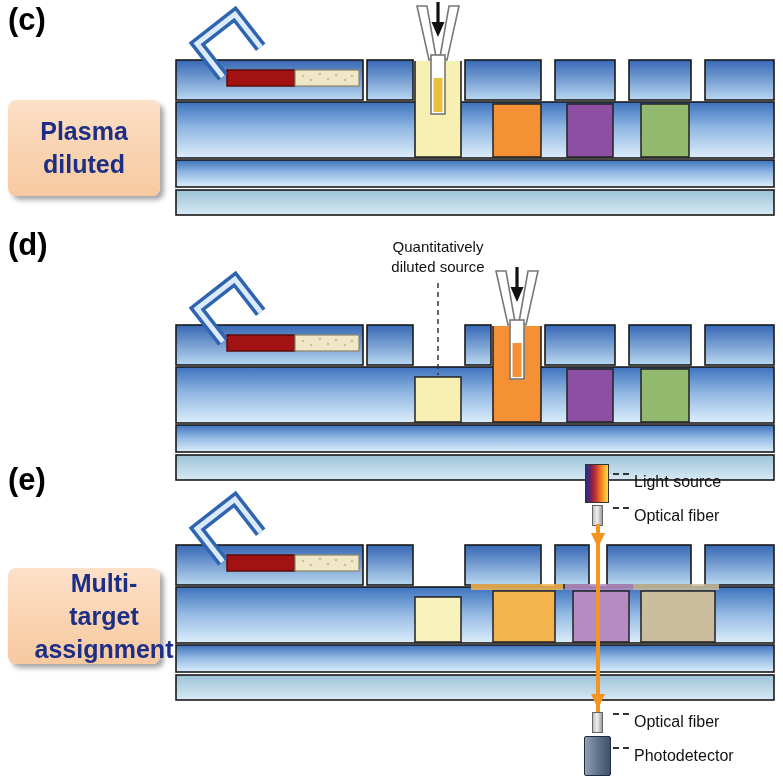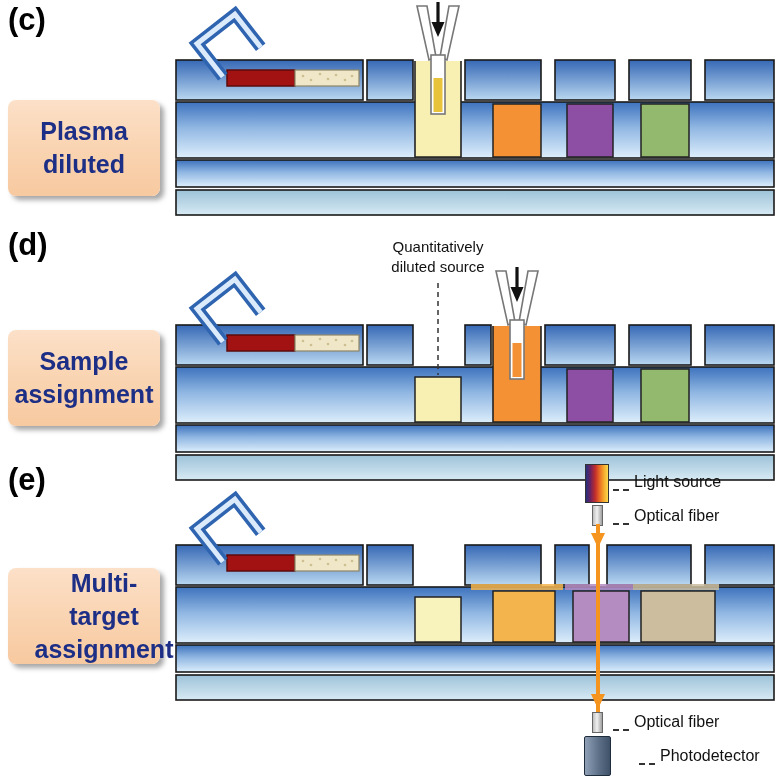--- a/index.html
+++ b/index.html
@@ -36,21 +36,21 @@
   #panel-d .chip { top:40px; }
   #panel-e .chip { top:25px; }
 
   .annotation {
     position:absolute; left:438px; top:12px; transform:translateX(-50%);
     font-size:15px; line-height:1.3; text-align:center; color:#111;
     white-space:nowrap;
   }
 
   .label-row {
-    position:absolute; display:flex; align-items:flex-end; gap:5px;
+    position:absolute; display:flex; align-items:flex-start; gap:5px;
     font-size:16px; color:#111; white-space:nowrap;
   }
   .dash { width:16px; height:0; border-top:2px dashed #333; }
 
   .device { position:absolute; }
   .light-source {
     left:585px; top:4px; width:24px; height:39px;
     background:linear-gradient(90deg,#25307e 0%,#6b2160 20%,#c22d2c 42%,#ea6c25 62%,#f5a62b 80%,#fbd94e 100%);
     border:1.5px solid #333;
   }
@@ -64,21 +64,21 @@
   .photodetector {
     left:584px; top:276px; width:27px; height:40px;
     background:linear-gradient(90deg,#8fa0b6,#5d7088 55%,#3f5269);
     border:1.5px solid #1f2c3c; border-radius:2px;
   }
   .beam-svg { position:absolute; left:585px; top:64px; }
 
   #lbl-light        { left:613px; top:13px; }
   #lbl-fiber-top    { left:613px; top:47px; }
   #lbl-fiber-bottom { left:613px; top:253px; }
-  #lbl-photo        { left:639px; top:287px; }
+  #lbl-photo        { left:613px; top:287px; }
 </style>
 </head>
 <body>
 
 <svg width="0" height="0" style="position:absolute" aria-hidden="true">
   <defs>
     <linearGradient id="gSlab" x1="0" y1="0" x2="0" y2="1">
       <stop offset="0" stop-color="#3d72bd"></stop>
       <stop offset="0.45" stop-color="#8fb6e2"></stop>
       <stop offset="1" stop-color="#ddeefb"></stop>
@@ -148,24 +148,20 @@
       </g>
       <g>
         <line x1="263" y1="2" x2="263" y2="24" stroke="#111" stroke-width="3.2"></line>
         <polygon points="256.5,22 269.5,22 263,37" fill="#111"></polygon>
       </g>
     </svg>
   </section>
 
   <section class="panel" id="panel-d">
     <div class="panel-letter">(d)</div>
-    <div class="step-box">
-      <div>Sample</div>
-      <div>assignment</div>
-    </div>
 
     <div class="annotation">
       <div>Quantitatively</div>
       <div>diluted source</div>
     </div>
 
     <svg class="chip" width="600" height="222" viewBox="0 0 600 222">
       <rect x="1" y="190" width="598" height="25" fill="url(#gBase)" stroke="#1a1a1a" stroke-width="1.6"></rect>
       <rect x="1" y="160" width="598" height="27" fill="url(#gSlab)" stroke="#1a1a1a" stroke-width="1.6"></rect>
       <rect x="1" y="102" width="598" height="56" fill="url(#gSlab)" stroke="#1a1a1a" stroke-width="1.6"></rect>

